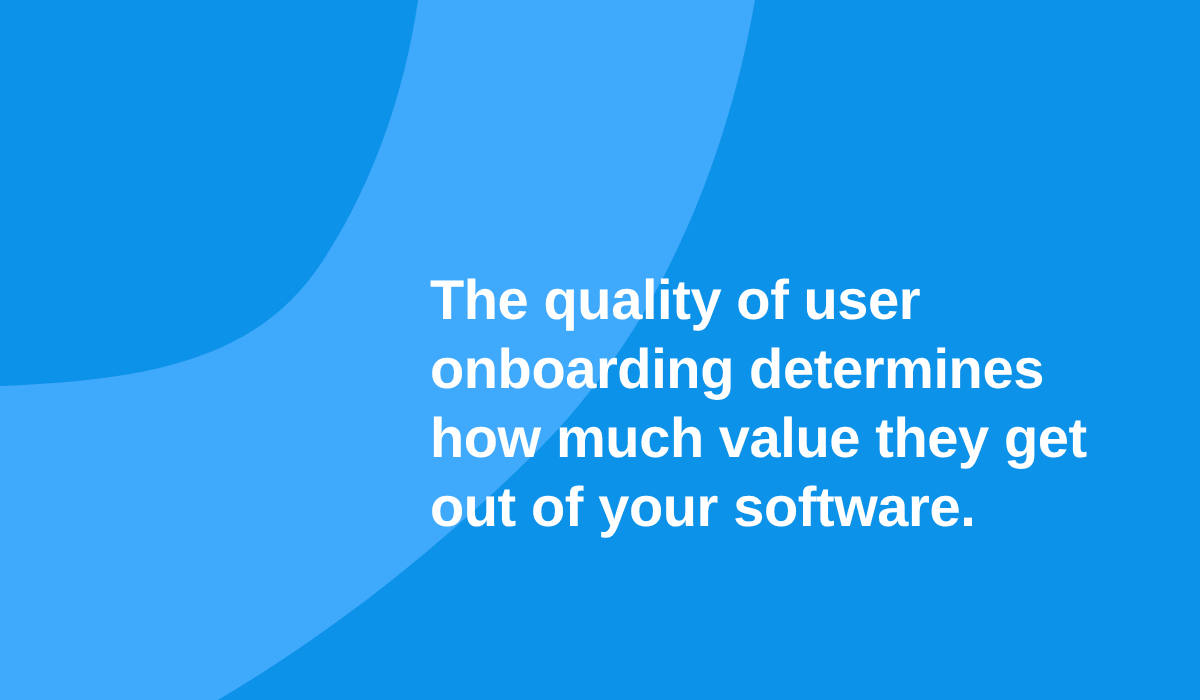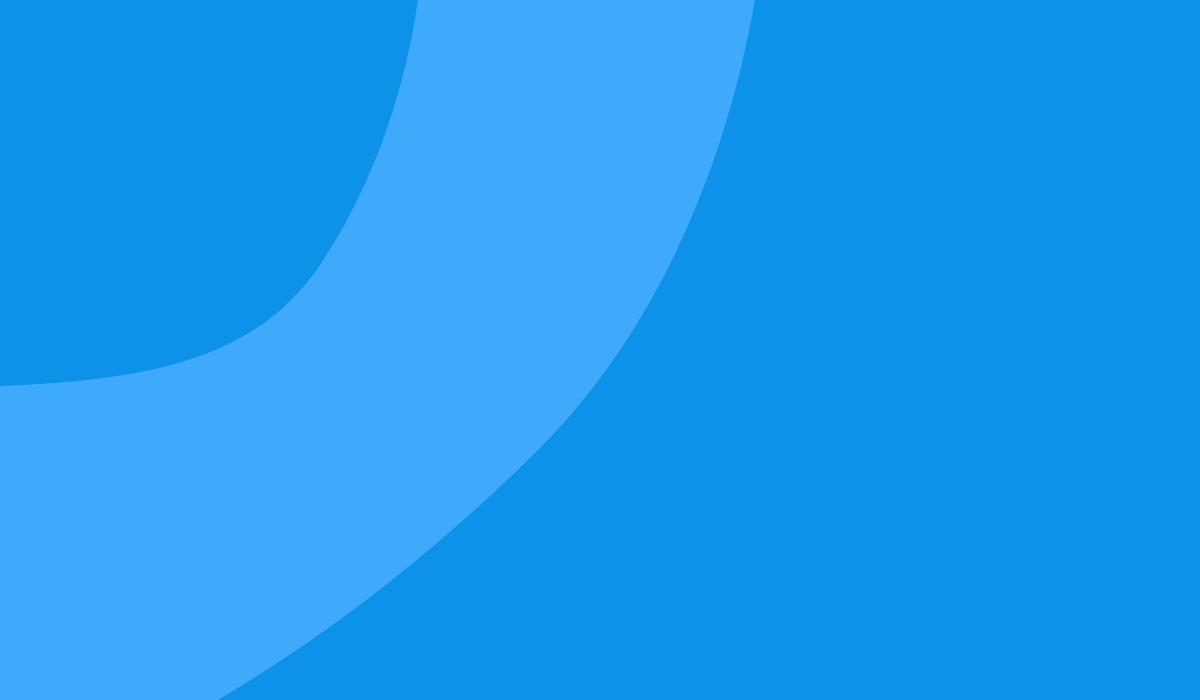--- a/index.html
+++ b/index.html
@@ -51,14 +51,20 @@
     <path d="M 418 0
              C 404 96 372 186 322 262
              C 258 360 148 380 0 386
              L 0 700
              L 218 700
              C 330 634 440 548 540 448
              C 650 338 724 178 755 0
              Z" fill="#3fa9fb"></path>
   </svg>
 
+  <div id="quote-block">
+    <p id="quote-text">The quality of user
+onboarding determines
+how much value they get
+out of your software.</p>
+  </div>
 
 </div>
 
 </body></html>

